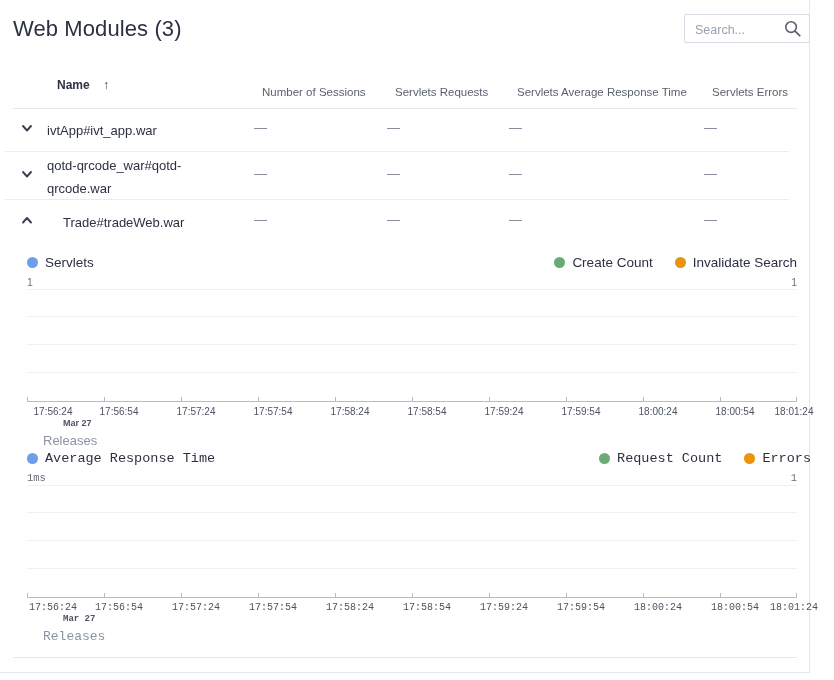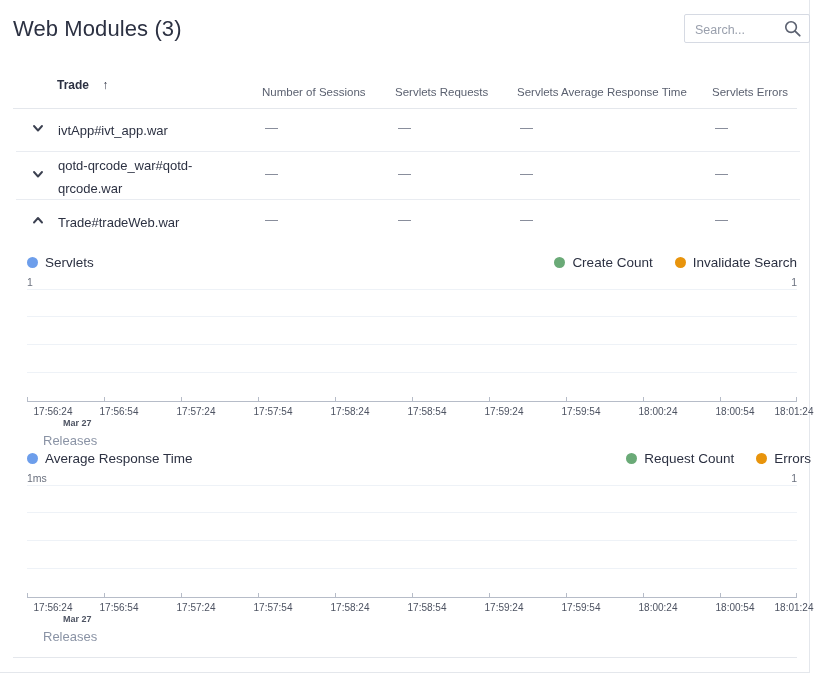--- a/index.html
+++ b/index.html
@@ -110,21 +110,21 @@
     font-size: 12px;
     color: #2c3142;
   }
   .th.c1 { left: 249px; }
   .th.c2 { left: 382px; }
   .th.c3 { left: 504px; width: 170px; }
   .th.c4 { left: 699px; }
 
   .trow {
     position: absolute;
-    left: 16px;
+    left: 5px;
     width: 784px;
     border-bottom: 1px solid #e9ecf1;
     box-sizing: border-box;
   }
   .chev {
     position: absolute;
     left: 14px;
     width: 16px;
     height: 16px;
     color: #3b4050;
@@ -262,21 +262,21 @@
   <div class="search-box">
     <input class="search-input" type="text" placeholder="Search..." style="">
     <svg class="search-icon" viewBox="0 0 20 20">
       <circle cx="8.5" cy="8.5" r="5.6" fill="none" stroke="#5b6170" stroke-width="1.7"></circle>
       <line x1="12.7" y1="12.7" x2="17.6" y2="17.6" stroke="#5b6170" stroke-width="1.9" stroke-linecap="round"></line>
     </svg>
   </div>
 
   <div class="thead">
     <div class="th name">
-      <span>Trade</span>
+      <span>Name</span>
       <span class="sort-arrow">↑</span>
     </div>
     <div class="th c1">Number of Sessions</div>
     <div class="th c2">Servlets Requests</div>
     <div class="th c3">Servlets Average Response Time</div>
     <div class="th c4">Servlets Errors</div>
   </div>
 
   <div class="trow" style="top:108px;height:44px;">
     <div class="chev" style="top:13px;">
@@ -303,21 +303,21 @@
     <div class="cell c3" style="top:14px;">—</div>
     <div class="cell c4" style="top:14px;">—</div>
   </div>
 
   <div class="trow" style="top:200px;height:44px;border-bottom:0;">
     <div class="chev" style="top:13px;">
       <svg width="14" height="14" viewBox="0 0 14 14">
           <polyline points="3,9.5 7,5 11,9.5" fill="none" stroke="#3b4050" stroke-width="1.9" stroke-linecap="round" stroke-linejoin="round"></polyline>
         </svg>
     </div>
-    <div class="rname" style="top:11px;">Trade#tradeWeb.war</div>
+    <div class="rname" style="top:11px;margin-left:16px;">Trade#tradeWeb.war</div>
     <div class="cell c1" style="top:12px;">—</div>
     <div class="cell c2" style="top:12px;">—</div>
     <div class="cell c3" style="top:12px;">—</div>
     <div class="cell c4" style="top:12px;">—</div>
   </div>
 
   <div class="chart-block" style="top:255px;height:180px;">
     <div class="legend-left">
       <span class="legend-item">
         <span class="dot" style="background:#6d9eeb"></span>
@@ -369,21 +369,21 @@
       <div class="ticklabel" style="left:631px;">18:00:24</div>
       <div class="ticklabel" style="left:708px;">18:00:54</div>
       <div class="ticklabel" style="left:767px;">18:01:24</div>
 
       <div class="tickdate" style="left:0px;">Mar 27</div>
     </div>
 
     <div class="releases" style="top:178px;">Releases</div>
   </div>
 
-  <div class="chart-block" style="top:451px;height:180px;">
+  <div class="chart-block" style="top:451px;height:180px;font-family:Liberation Mono, monospace;">
     <div class="legend-left">
       <span class="legend-item">
         <span class="dot" style="background:#6d9eeb"></span>
         <span>Average Response Time</span>
       </span>
     </div>
     <div class="legend-right" style="right:-14px;">
       <span class="legend-item">
         <span class="dot" style="background:#6aaa77"></span>
         <span>Request Count</span>

